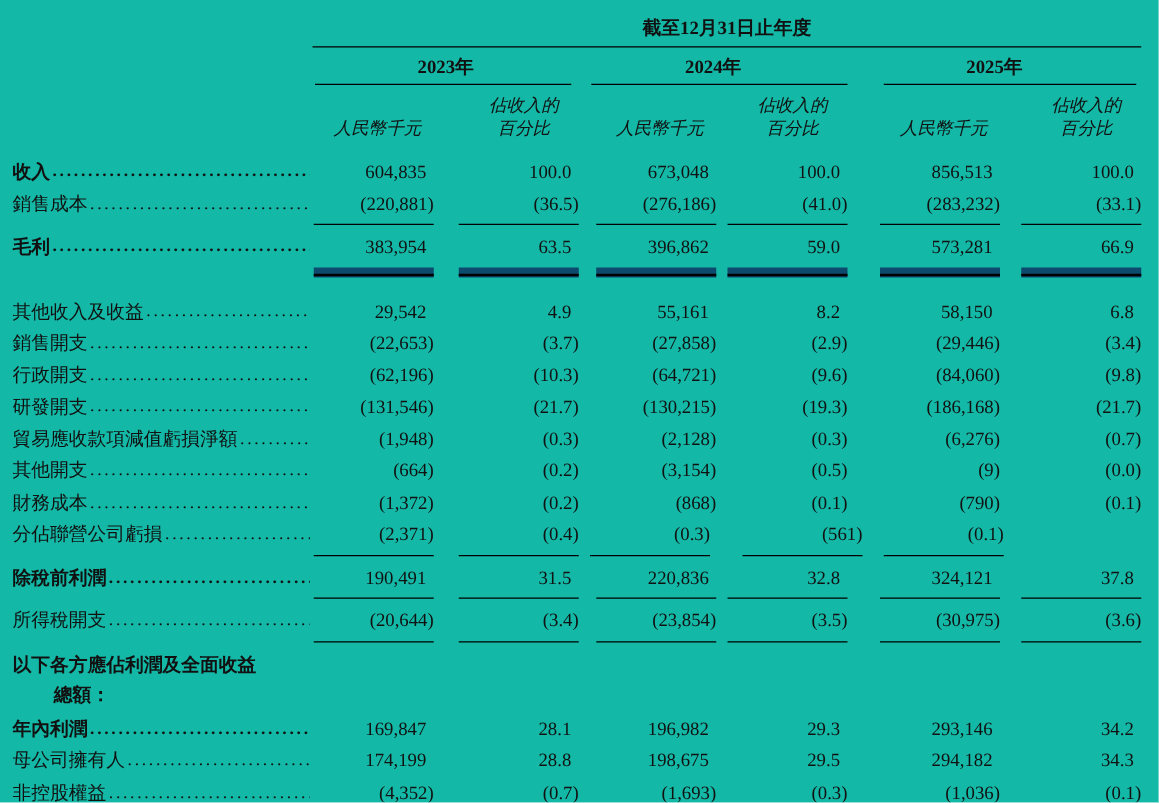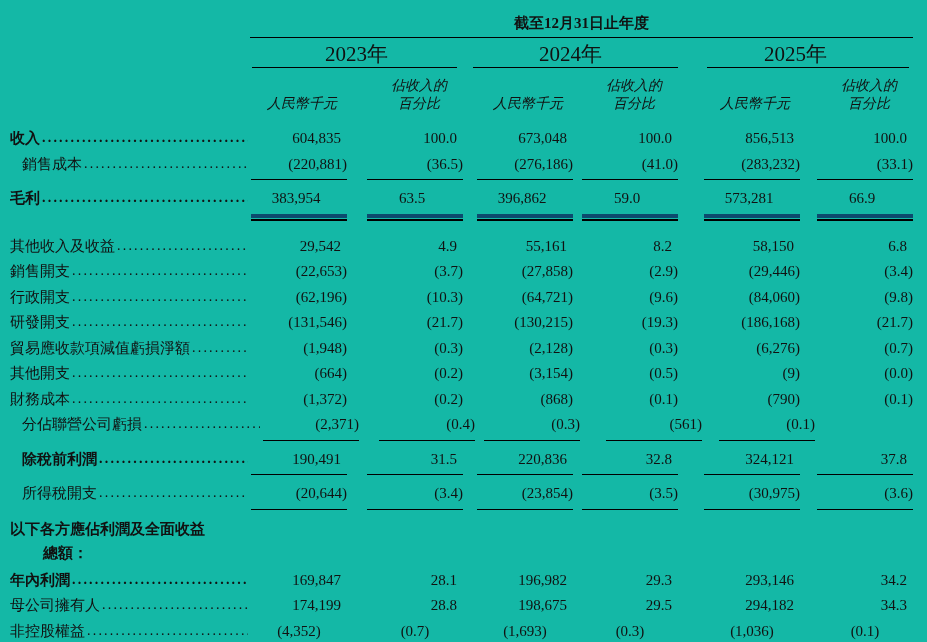--- a/index.html
+++ b/index.html
@@ -10,21 +10,21 @@
   }
   
   .title{
     margin-left:240px; width:663px; box-sizing:border-box; text-align:center;
     font-weight:bold; font-size:15px; line-height:18px; padding:4px 0 5px;
     border-bottom:1.5px solid #000;
   }
   .years{margin-left:240px; width:663px; display:flex;}
   .yg{display:flex; flex-direction:column;}
   .yg0{width:213px;} .yg1{width:215px;} .yg2{width:235px;}
-  .ylabel{text-align:center; font-weight:normal; font-size:21px; line-height:18px; padding:7px 0 4px;}
+  .ylabel{text-align:center; font-weight:bold; font-size:15px; line-height:18px; padding:7px 0 4px;}
   .yline{border-bottom:1.5px solid #000;}
   .yg0 .yline{width:205px; align-self:flex-end; margin-right:6px;}
   .yg1 .yline{width:205px; align-self:flex-end; margin-right:0;}
   .yg2 .yline{width:202px; align-self:flex-end; margin-right:4px;}
   .subhead{
     margin-left:240px; width:663px; display:flex; align-items:flex-end;
     padding-top:9px; font-style:italic; font-size:14px; line-height:18px;
   }
   .sh{text-align:right; white-space:nowrap;}
   .rmbh{padding-right:10px;}
@@ -42,24 +42,24 @@
   .lt{white-space:nowrap;}
   .leader{flex:1 1 auto; overflow:hidden; white-space:nowrap; margin-left:2px; padding-right:3px;}
   .leader::after{
     content:"........................................................................................";
     letter-spacing:2.2px; font-size:14px;
   }
   .cell{flex:0 0 auto; box-sizing:border-box; text-align:right; white-space:nowrap;}
   .val{display:inline-block; box-sizing:border-box; min-width:96px; text-align:right;}
   .np{padding-right:6px;}
   .p{padding-right:0;}
-  .r-single{margin-bottom:5px;margin-left:12px;}
+  .r-single{margin-bottom:5px;}
   .r-single .val{border-bottom:1.5px solid #000; padding-bottom:3px;}
   .r-double{margin-bottom:15px;}
-  .r-double .val{border-bottom:4px solid #0c4a6e; padding-bottom:3px; position:relative;text-align:center;}
+  .r-double .val{border-bottom:8px solid #0c4a6e; padding-bottom:3px; position:relative;}
   .r-double .val::after{
     content:""; position:absolute; left:0; right:0; bottom:-7px; height:0;
     border-bottom:2px solid #000;
   }
 </style>
 </head>
 <body>
 
 <div class="page">
 

